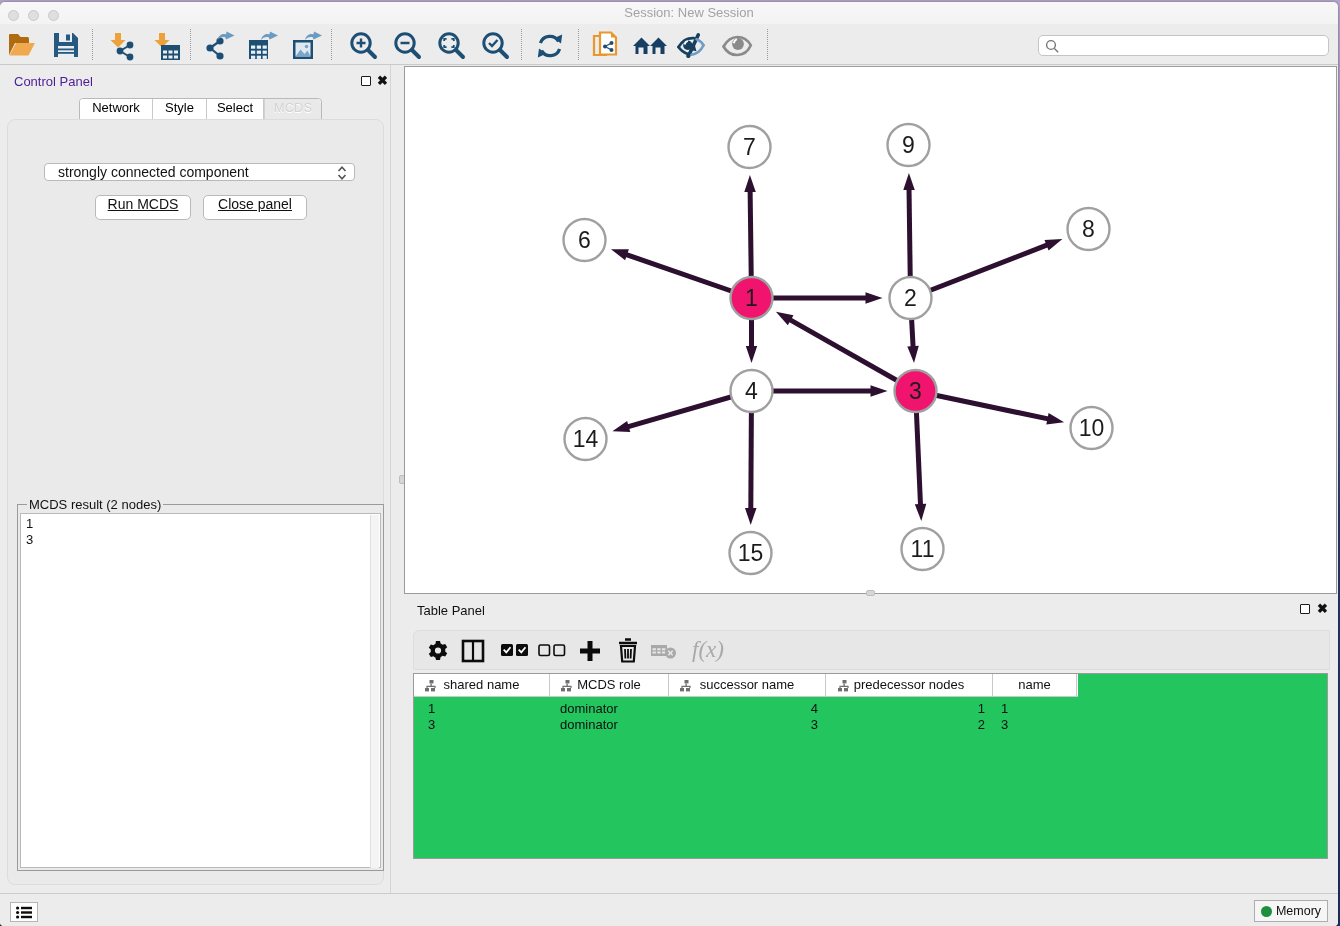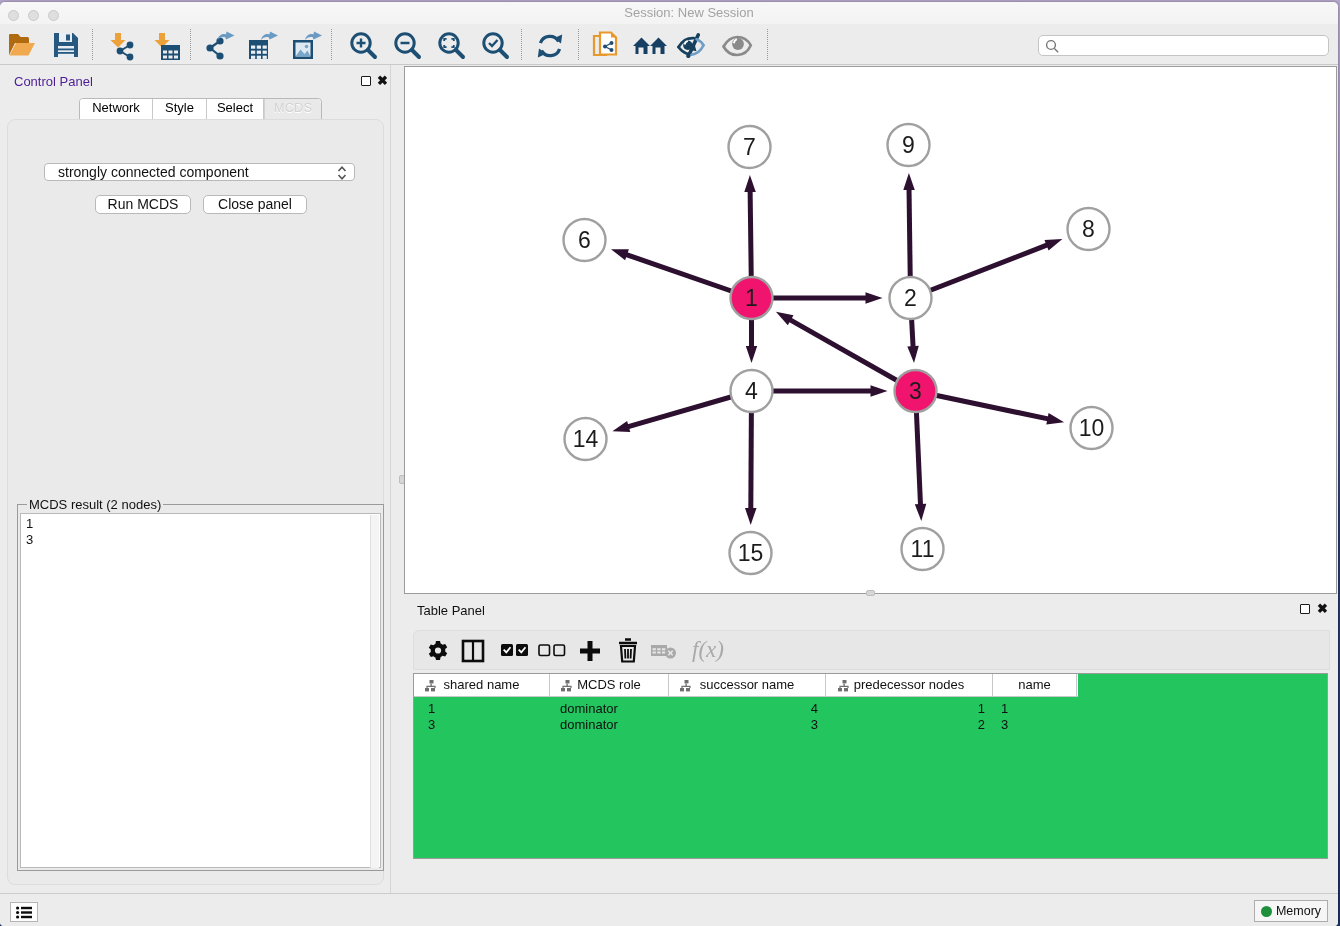--- a/index.html
+++ b/index.html
@@ -17,21 +17,21 @@
 #cpanel { position:absolute; left:0; top:63px; width:391px; height:828px; background:#ececec; border-right:1px solid #d4d4d4; }
 #cpanel-title { position:absolute; left:14px; top:9px; font-size:13px; color:#4c1d95; }
 .wsq { position:absolute; top:11px; width:10px; height:10px; border:1.5px solid #1b1b1b; background:#fff; border-radius:1px; }
 .wx { position:absolute; top:7.5px; font-size:13px; font-weight:bold; color:#111; }
 #tabs { position:absolute; left:79px; top:33px; height:35px; display:flex; border:1px solid #b9b9b9; border-radius:4px; overflow:hidden; background:#fff; }
 .tab { font-size:13px; color:#000; text-align:center; line-height:18px; border-right:1px solid #c9c9c9; background:#fff; }
 .tab.sel { background:#e9e9e9; color:#d3d3d3; text-shadow:0 1px 0 #fff; border-right:none; border-left:1px solid #d2d2d2; border-radius:0 5px 5px 0; }
 #mcdsbox { position:absolute; left:7px; top:54px; width:377px; height:766px; background:#eaeaea; border:1px solid #dcdcdc; border-radius:8px; }
 #optlabel { position:absolute; left:0; top:20px; width:100%; text-align:center; font-size:14px; color:#1a1a1a; }
 #dropdown { position:absolute; left:36px; top:43px; width:311px; height:18px; background:#fff; border:1px solid #b9b9b9; border-radius:4px; font-size:14px; color:#111; line-height:16px; padding-left:13px; }
-.btn { position:absolute; top:75px; height:19px; background:#fff; border:1px solid #b9b9b9; border-radius:5px; font-size:14px; color:#111; text-align:center; line-height:17px; }
+.btn { position:absolute; top:75px; height:25px; background:#fff; border:1px solid #b9b9b9; border-radius:5px; font-size:14px; color:#111; text-align:center; line-height:17px;text-decoration:underline; }
 #fieldset { position:absolute; left:9px; top:384px; width:367px; height:367px; border:1px solid #9a9a9a; }
 #fieldset legend { position:absolute; left:9px; top:-7px; line-height:14px; background:#eaeaea; z-index:3; font-size:13px; color:#111; padding:0 2px; }
 #resultarea { position:absolute; left:2px; top:8px; width:361px; height:355px; background:#fff; border:1px solid #b9b9b9; font-size:13px; color:#111; padding:2px 0 0 5px; line-height:16px; }
 #resscroll { position:absolute; right:1px; top:1px; width:9px; height:353px; background:#f4f4f4; border-left:1px solid #e0e0e0; }
 
 #gutterv { position:absolute; left:392px; top:63px; width:13px; height:828px; background:#ececec; }
 #vhandle { position:absolute; left:399px; top:473px; width:6px; height:9px; background:#d6d6d6; border:1px solid #bdbdbd; border-radius:2px; }
 #netwin { position:absolute; left:404px; top:64px; width:933px; height:528px; border:1px solid #9b9b9b; background:#fff; }
 #nettitle { position:absolute; left:0; top:0; width:100%; height:21px; background:linear-gradient(#f2f2f2,#d8d8d8); border-bottom:1px solid #9b9b9b; }
 #nettext { position:absolute; top:4px; width:100%; text-align:center; font-size:13px; font-weight:bold; color:#222; }

